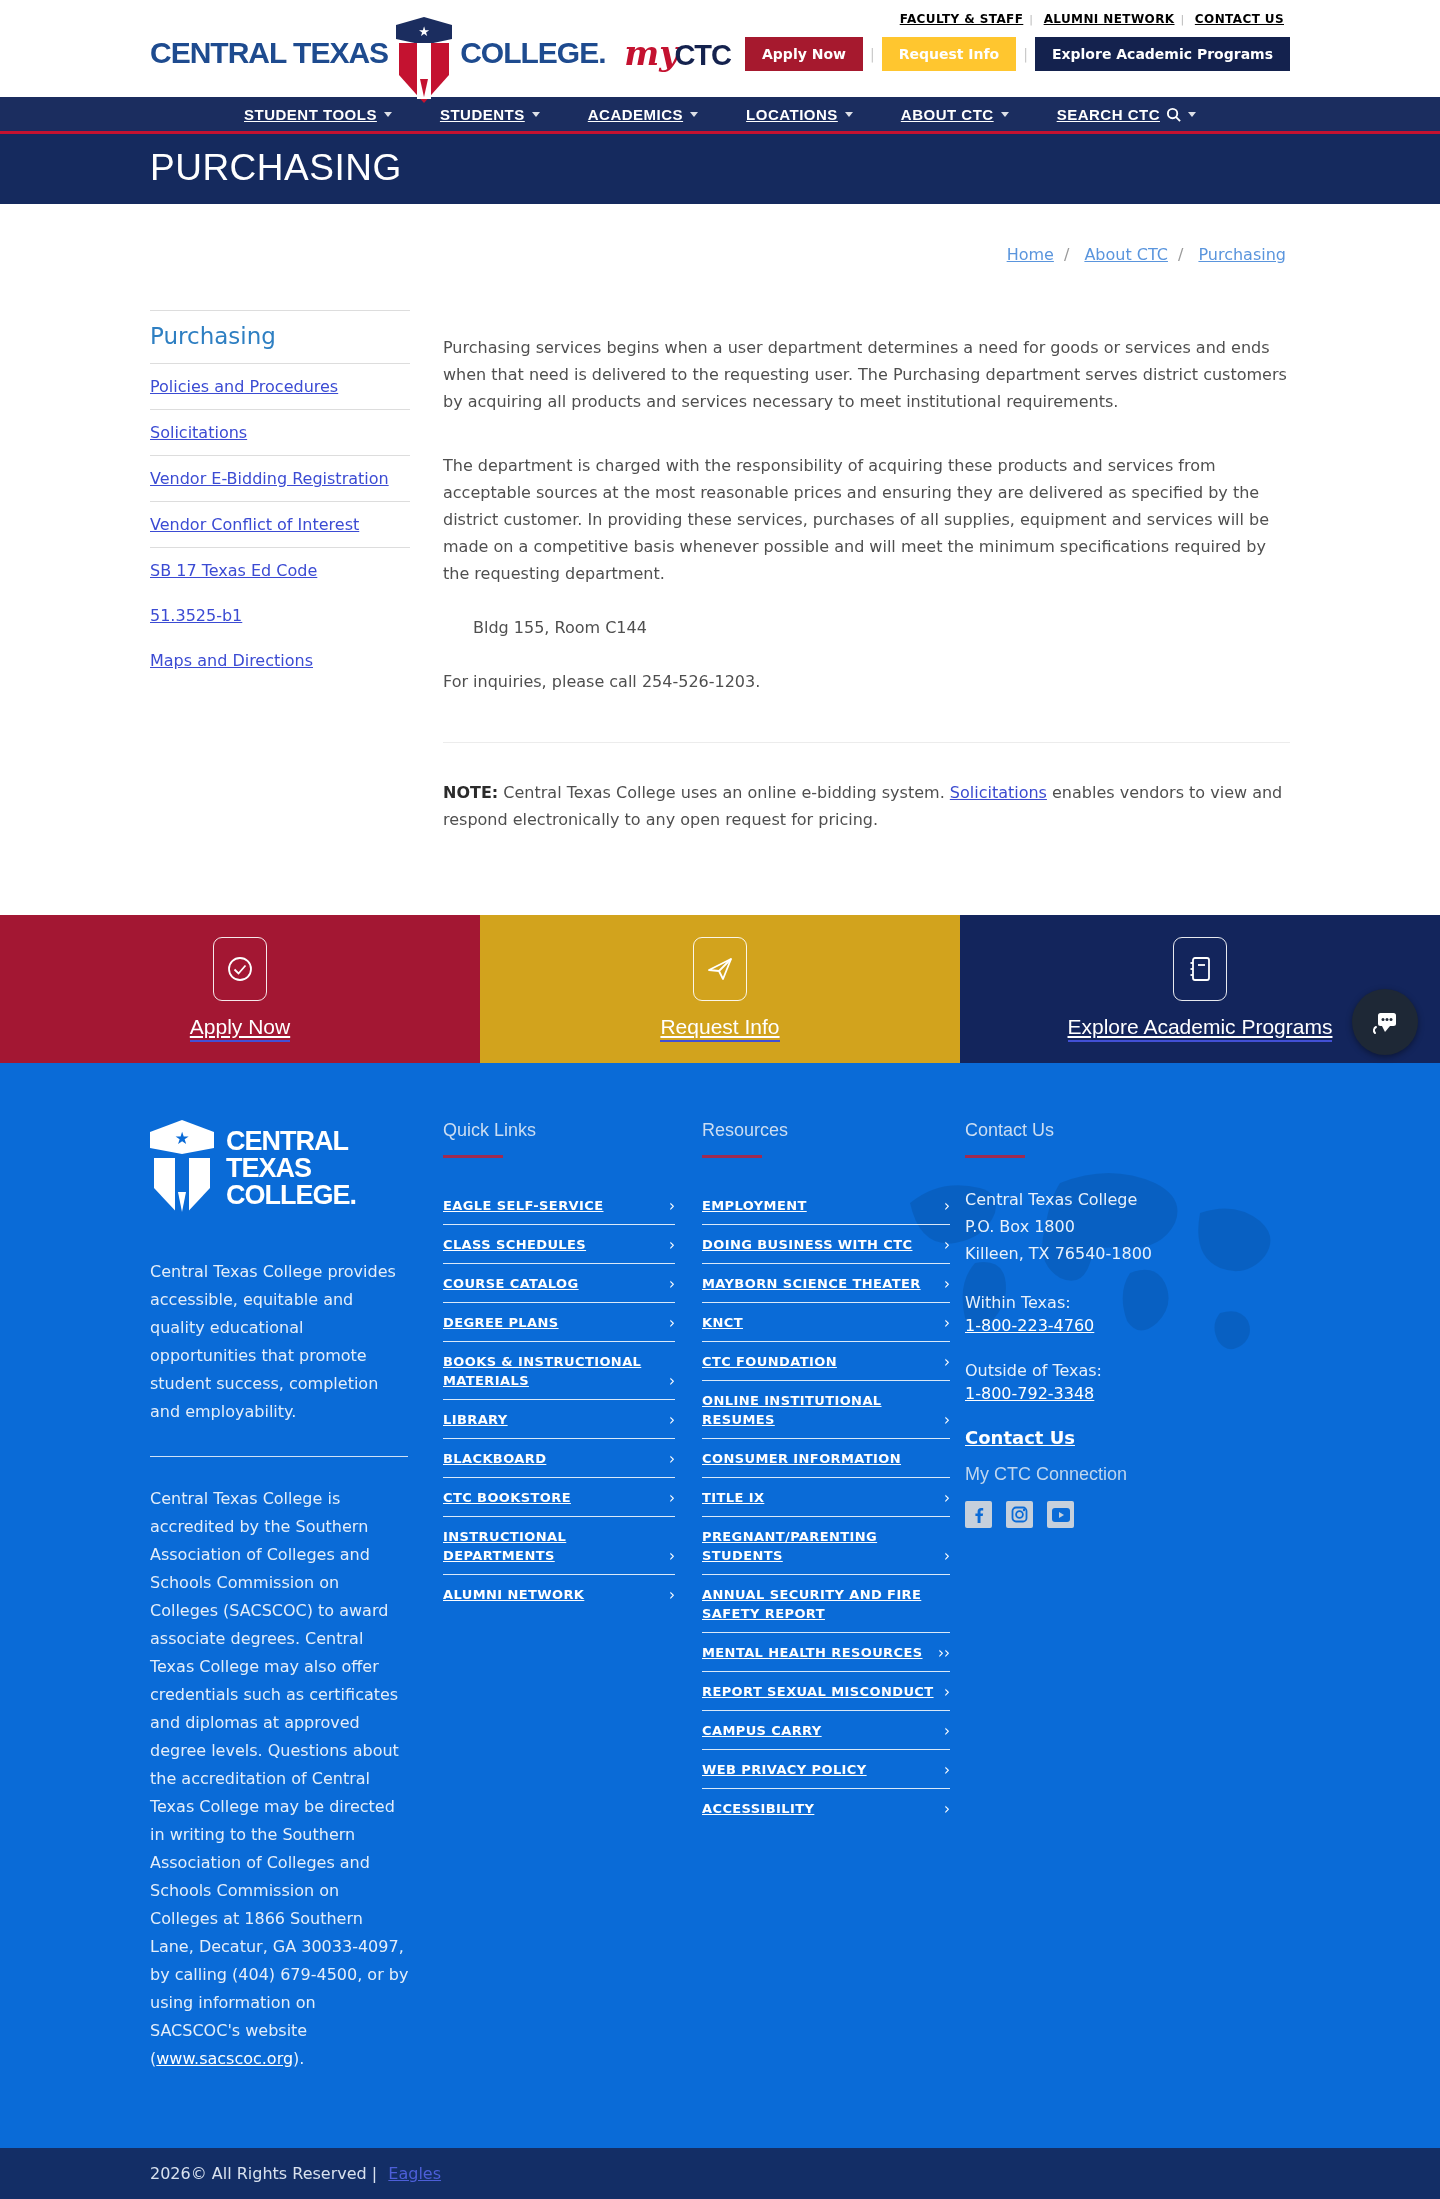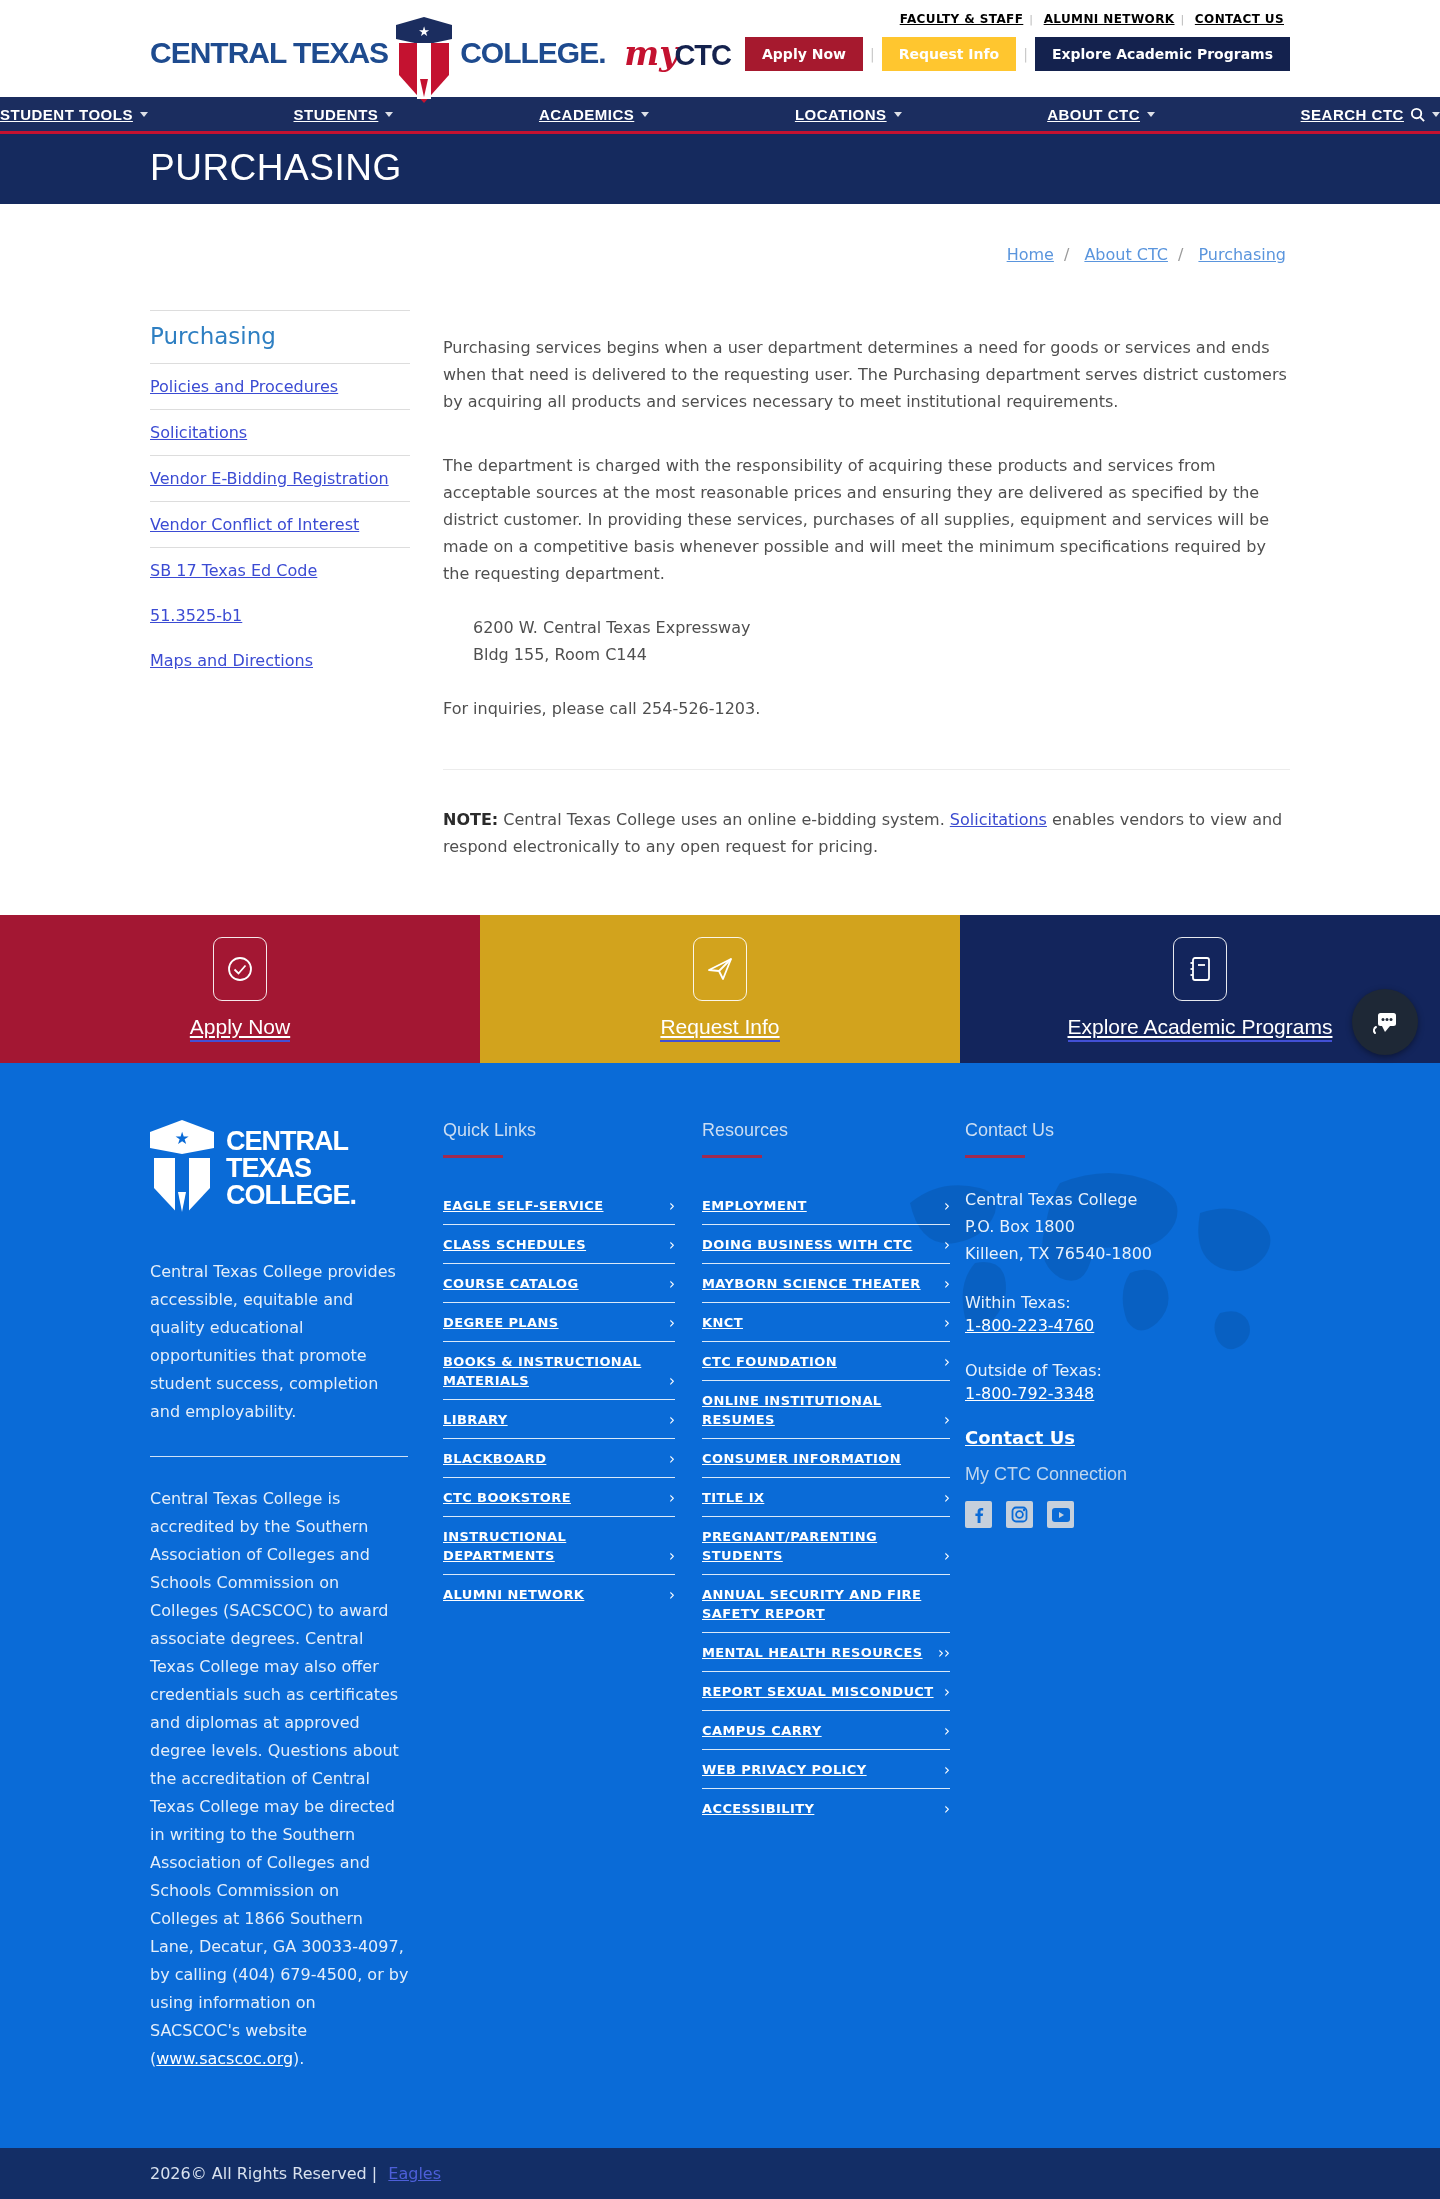--- a/index.html
+++ b/index.html
@@ -19,21 +19,21 @@
   .myctc { margin-right:14px; white-space:nowrap; }
   .myctc .my { font-family:"DejaVu Serif", serif; font-style:italic; font-weight:700; color:#C41230; font-size:33px; margin-right:-4px; }
   .myctc .ctc { font-family:"Liberation Sans", sans-serif; font-weight:700; color:#14224E; font-size:29px; letter-spacing:-1px; }
   .hbtn { display:inline-block; color:#fff; font-size:14px; font-weight:600; padding:9px 17px; text-decoration:none; }
   .hbtn.apply { background:#A6192E; }
   .hbtn.request { background:#FFC62F; }
   .hbtn.explore { background:#14224E; }
   .btn-pipe { color:#c9c9c9; margin:0 7px; font-size:14px; }
 
   
-  .mainnav { height:37px; background:#1B2D5F; border-bottom:3px solid #C41230; display:flex; justify-content:space-between; align-items:center; gap:48px; position:relative; z-index:5; }
+  .mainnav { height:37px; background:#1B2D5F; border-bottom:3px solid #C41230; display:flex; justify-content:center; align-items:center; gap:48px; position:relative; z-index:5; }
   .nav-item { color:#fff; font-family:"Liberation Sans", sans-serif; font-size:15px; font-weight:700; letter-spacing:.5px; text-decoration:underline; display:flex; align-items:center; cursor:pointer; }
   .caret { display:inline-block; width:0; height:0; border-left:4px solid transparent; border-right:4px solid transparent; border-top:5px solid rgba(255,255,255,.85); margin-left:7px; }
   .nav-item svg { margin-left:6px; }
 
   
   .banner { height:70px; background:#152A5E; }
   .banner h1 { width:1140px; margin:0 auto; color:#fff; font-family:"Liberation Sans", sans-serif; font-size:37px; font-weight:500; letter-spacing:.5px; line-height:68px; }
 
   
   .content { min-height:711px; padding-top:41px; }
@@ -188,21 +188,20 @@
           <li><a href="#">Vendor Conflict of Interest</a></li>
           <li><a href="#">SB 17 Texas Ed Code</a></li>
           <li><a href="#">51.3525-b1</a></li>
           <li><a href="#">Maps and Directions</a></li>
         </ul>
       </aside>
       <div class="main">
         <p class="para">Purchasing services begins when a user department determines a need for goods or services and ends when that need is delivered to the requesting user. The Purchasing department serves district customers by acquiring all products and services necessary to meet institutional requirements.</p>
         <p class="para">The department is charged with the responsibility of acquiring these products and services from acceptable sources at the most reasonable prices and ensuring they are delivered as specified by the district customer. In providing these services, purchases of all supplies, equipment and services will be made on a competitive basis whenever possible and will meet the minimum specifications required by the requesting department.</p>
         <div class="address">
-          <div>6200 W. Central Texas Expressway</div>
           <div>Bldg 155, Room C144</div>
         </div>
         <p class="inquiries">For inquiries, please call 254-526-1203.</p>
         <hr class="divider">
         <p class="note"><b>NOTE:</b><span> Central Texas College uses an online e-bidding system. </span><a href="#">Solicitations</a><span> enables vendors to view and respond electronically to any open request for pricing.</span></p>
       </div>
     </div>
   </div>
 </section>
 

